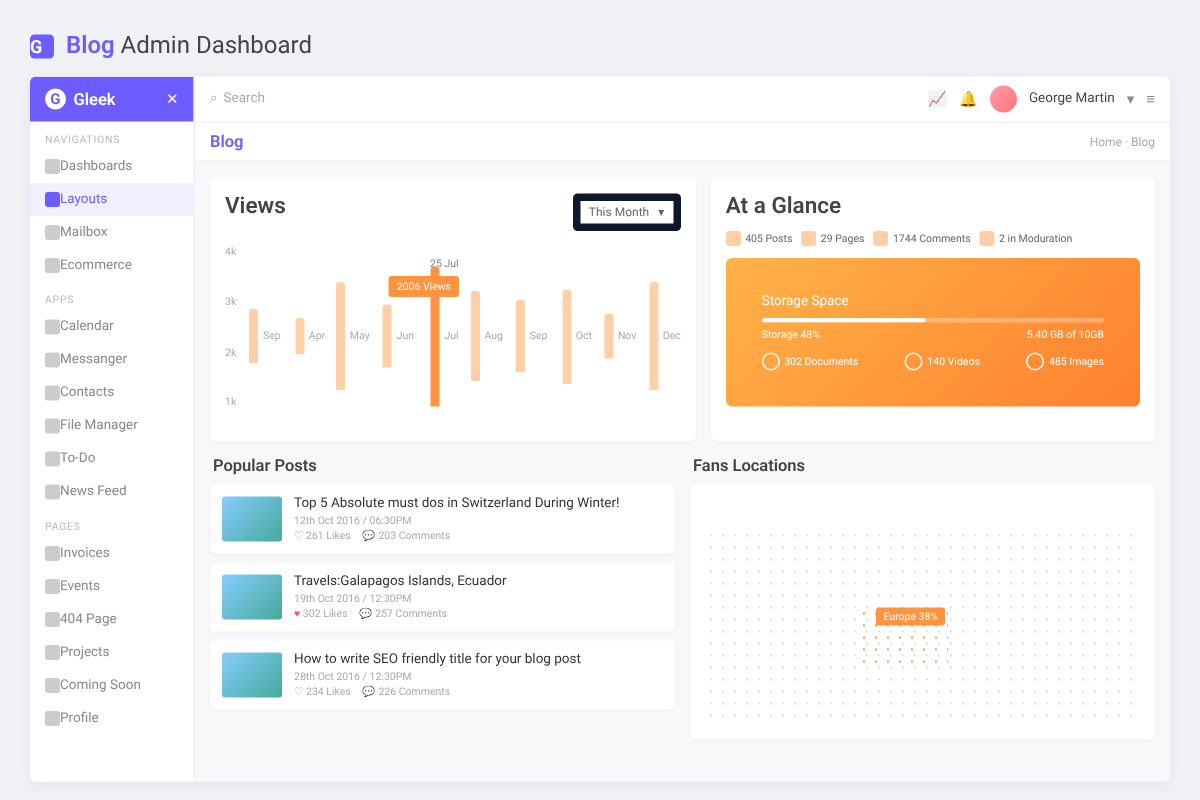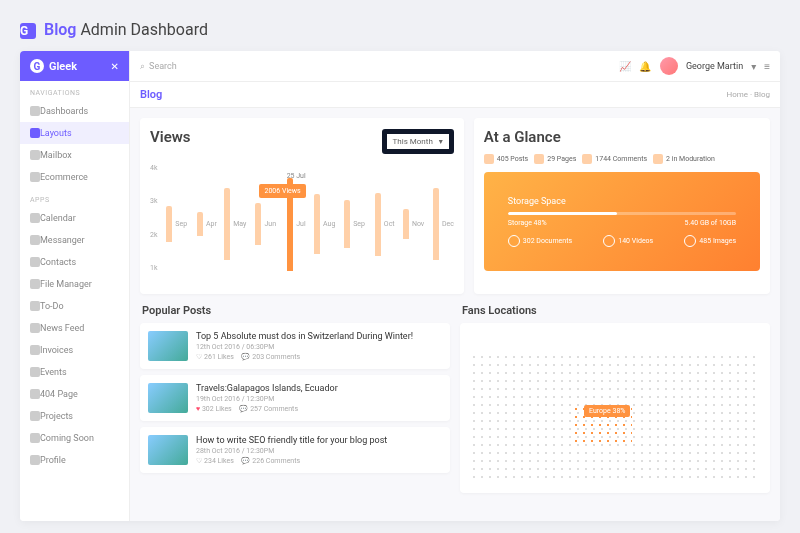--- a/index.html
+++ b/index.html
@@ -128,20 +128,21 @@
         <div class="nav-item">
           <span class="nav-icon"></span>
           <span>To-Do</span>
         </div>
         <div class="nav-item">
           <span class="nav-icon"></span>
           <span>News Feed</span>
         </div>
       </div>
 
+    <div class="nav-section">PAGES</div>
     <div id="nav-pages">
         <div class="nav-item">
           <span class="nav-icon"></span>
           <span>Invoices</span>
         </div>
         <div class="nav-item">
           <span class="nav-icon"></span>
           <span>Events</span>
         </div>
         <div class="nav-item">

